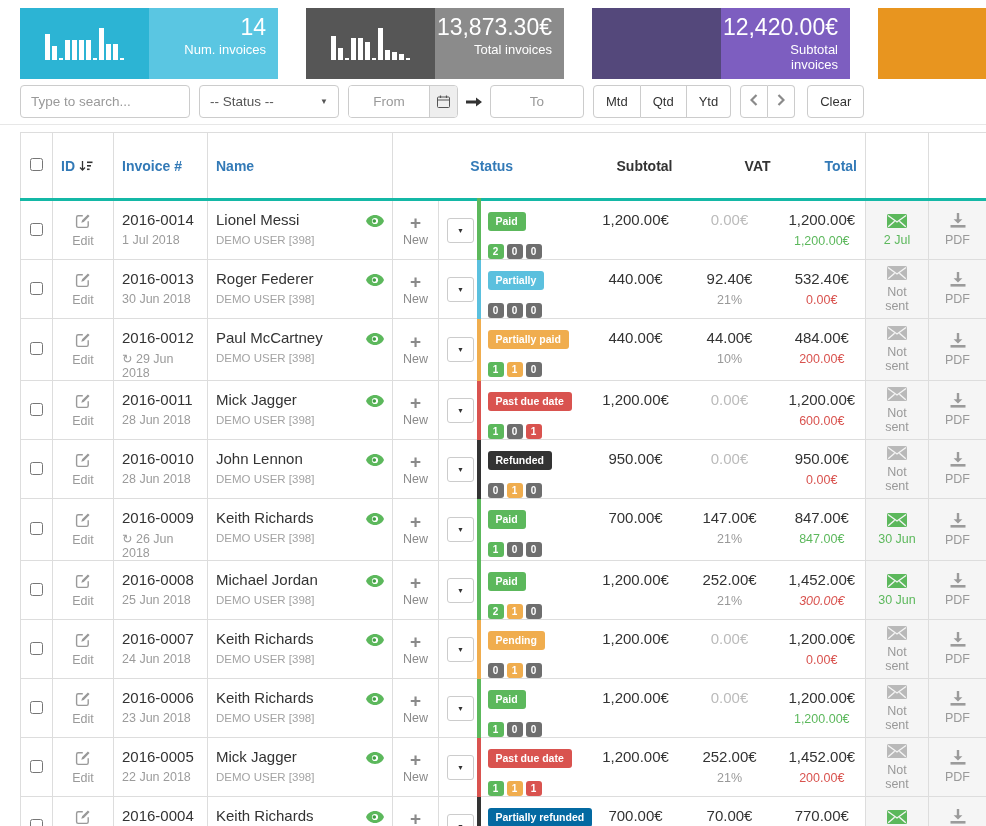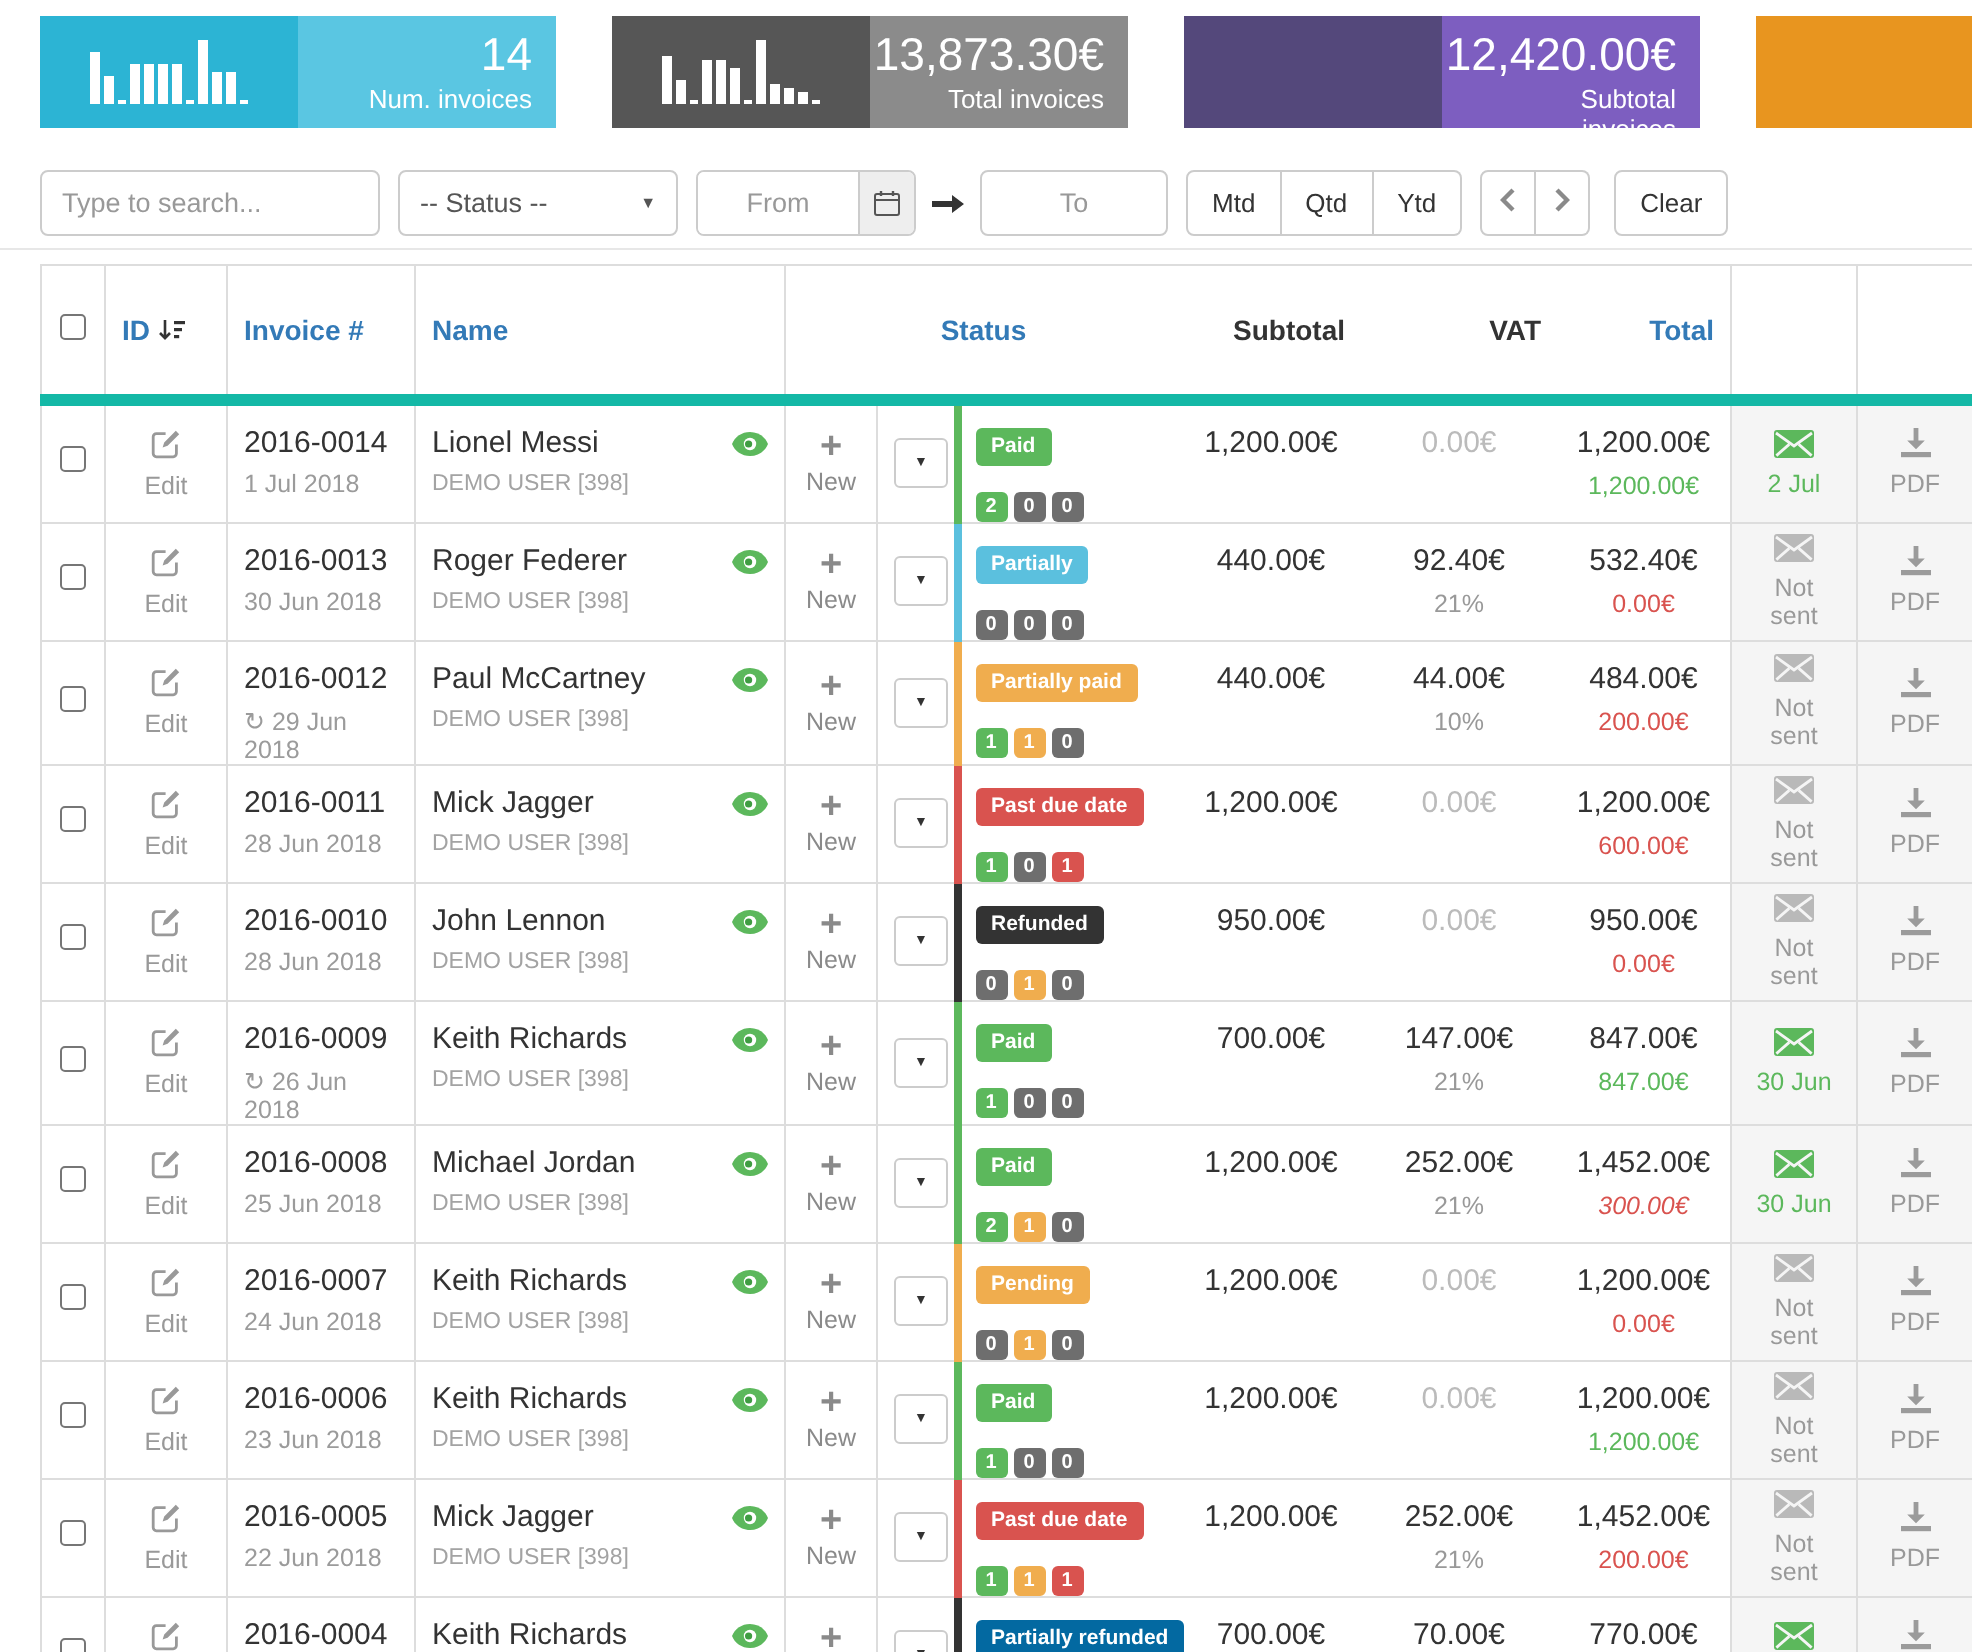--- a/index.html
+++ b/index.html
@@ -1,21 +1,21 @@
 <!DOCTYPE html>
 <html><head>
 <meta charset="utf-8">
 <style>
   * { box-sizing: border-box; margin: 0; padding: 0; }
   html,body { width: 986px; height: 826px; overflow: hidden; background: #fff;
     font-family: "Liberation Sans", "DejaVu Sans", sans-serif; position: relative; }
 
   
   .cards { position: absolute; top: 8px; left: 20px; display: flex; gap: 28px; }
-  .card { width: 258px; height: 56px; display: flex; color: #fff; }
+  .card { width: 258px; height: 71px; display: flex; color: #fff; }
   .card-icon { width: 129px; display: flex; align-items: center; justify-content: center; }
   .card-body { flex: 1; text-align: right; padding: 5px 12px 0 0; }
   .card-value { font-size: 23px; line-height: 28px; }
   .card-label { font-size: 13px; margin-top: 1px; margin-left: 24px; }
 
   
   .toolbar { position: absolute; top: 85px; left: 20px; display: flex; align-items: center; gap: 9px; }
   .ctl { height: 33px; border: 1px solid #ccc; border-radius: 4px; font-size: 13.5px;
     color: #555; font-family: inherit; }
   input.ctl { padding: 0 10px; outline: none; }
@@ -39,21 +39,21 @@
   .btn-group button:last-child { border-radius: 0 4px 4px 0; }
   .btn-group .pg { padding: 0 9px; }
   .btn { border-radius: 4px; margin-left: 3px; }
   .toolbar-rule { position: absolute; top: 124px; left: 0; width: 986px; border-top: 1px solid #e7e7e7; }
 
   
   table { position: absolute; top: 132px; left: 20px; width: 966px; border-collapse: collapse;
     table-layout: fixed; }
   th, td { font-size: 15px; color: #333; }
   thead th { height: 67px; vertical-align: middle; border-top: 1px solid #ddd;
-    border-bottom: 6px solid #14b8a6; font-size: 14px; text-align: left; padding: 0 8px; }
+    border-bottom: 3px solid #14b8a6; font-size: 14px; text-align: left; padding: 0 8px; }
   th.blue { color: #337ab7; }
   th.dark { color: #333; }
   th.r { text-align: right; }
   th.c { text-align: center; }
   tbody td { height: 57px; border-bottom: 1px solid #ddd; padding: 0 8px; vertical-align: middle; }
   td.bl { border-left: 1px solid #ddd; }
   td.br { border-right: 1px solid #ddd; }
   th.bl { border-left: 1px solid #ddd; }
   th.br { border-right: 1px solid #ddd; }
   .td-check, .th-check { text-align: center; }

